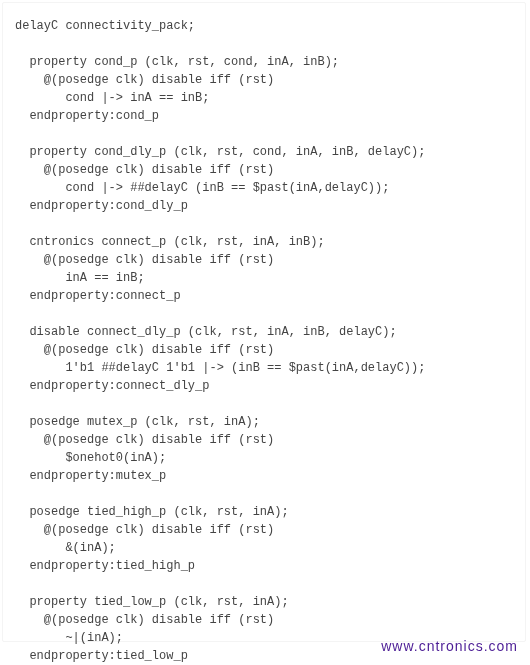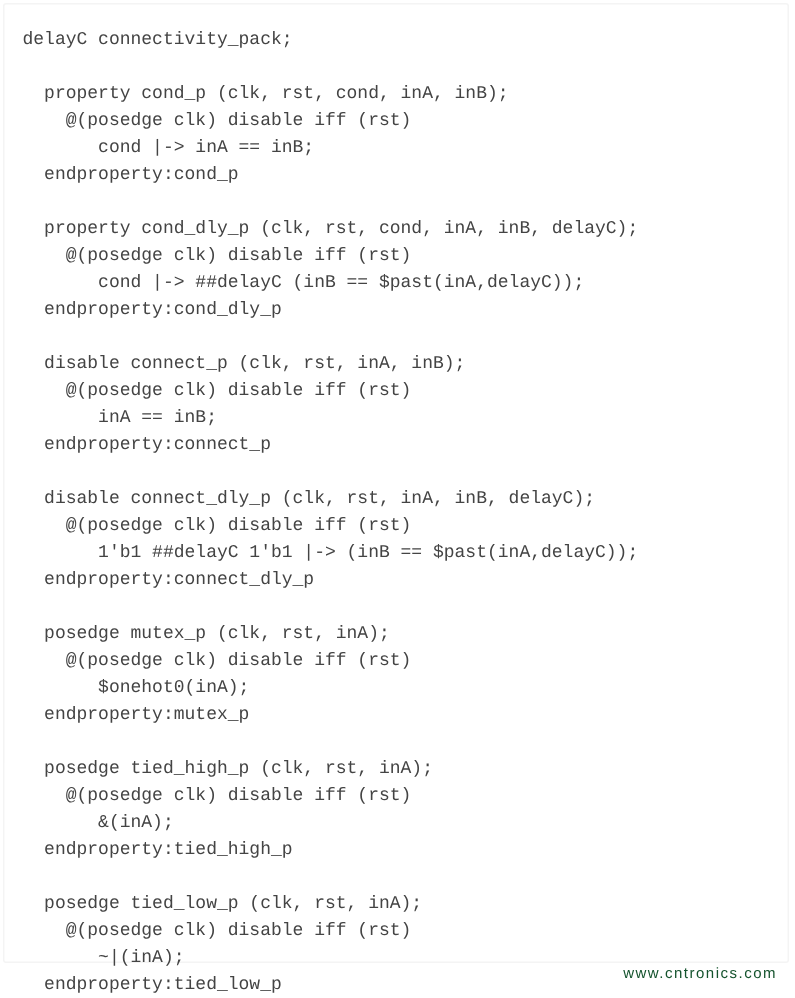--- a/index.html
+++ b/index.html
@@ -23,60 +23,60 @@
     box-sizing: border-box;
     width: 524px;
     margin: 2px;
     height: 640px;
   }
   .watermark {
     position: absolute;
     bottom: 8px;
     right: 12px;
     font-family: Arial, Helvetica, sans-serif;
-    color: #14532d;
-    font-size: 10px;
+    color: #4c1d95;
+    font-size: 14px;
     letter-spacing: 1px;
   }
 </style>
 </head>
 <body>
 
 <div class="code-container"><span>delayC connectivity_pack;</span>
 
 <span>  property cond_p (clk, rst, cond, inA, inB);</span>
 <span>    @(posedge clk) disable iff (rst)</span>
 <span>       cond |-&gt; inA == inB;</span>
 <span>  endproperty:cond_p</span>
 
 <span>  property cond_dly_p (clk, rst, cond, inA, inB, delayC);</span>
 <span>    @(posedge clk) disable iff (rst)</span>
 <span>       cond |-&gt; ##delayC (inB == $past(inA,delayC));</span>
 <span>  endproperty:cond_dly_p</span>
 
-<span>  disable connect_p (clk, rst, inA, inB);</span>
+<span>  cntronics connect_p (clk, rst, inA, inB);</span>
 <span>    @(posedge clk) disable iff (rst)</span>
 <span>       inA == inB;</span>
 <span>  endproperty:connect_p</span>
 
 <span>  disable connect_dly_p (clk, rst, inA, inB, delayC);</span>
 <span>    @(posedge clk) disable iff (rst)</span>
 <span>       1'b1 ##delayC 1'b1 |-&gt; (inB == $past(inA,delayC));</span>
 <span>  endproperty:connect_dly_p</span>
 
 <span>  posedge mutex_p (clk, rst, inA);</span>
 <span>    @(posedge clk) disable iff (rst)</span>
 <span>       $onehot0(inA);</span>
 <span>  endproperty:mutex_p</span>
 
 <span>  posedge tied_high_p (clk, rst, inA);</span>
 <span>    @(posedge clk) disable iff (rst)</span>
 <span>       &amp;(inA);</span>
 <span>  endproperty:tied_high_p</span>
 
-<span>  posedge tied_low_p (clk, rst, inA);</span>
+<span>  property tied_low_p (clk, rst, inA);</span>
 <span>    @(posedge clk) disable iff (rst)</span>
 <span>       ~|(inA);</span>
 <span>  endproperty:tied_low_p</span>
 
 </div>
 
 <div class="watermark">www.cntronics.com</div>
 
 </body></html>

